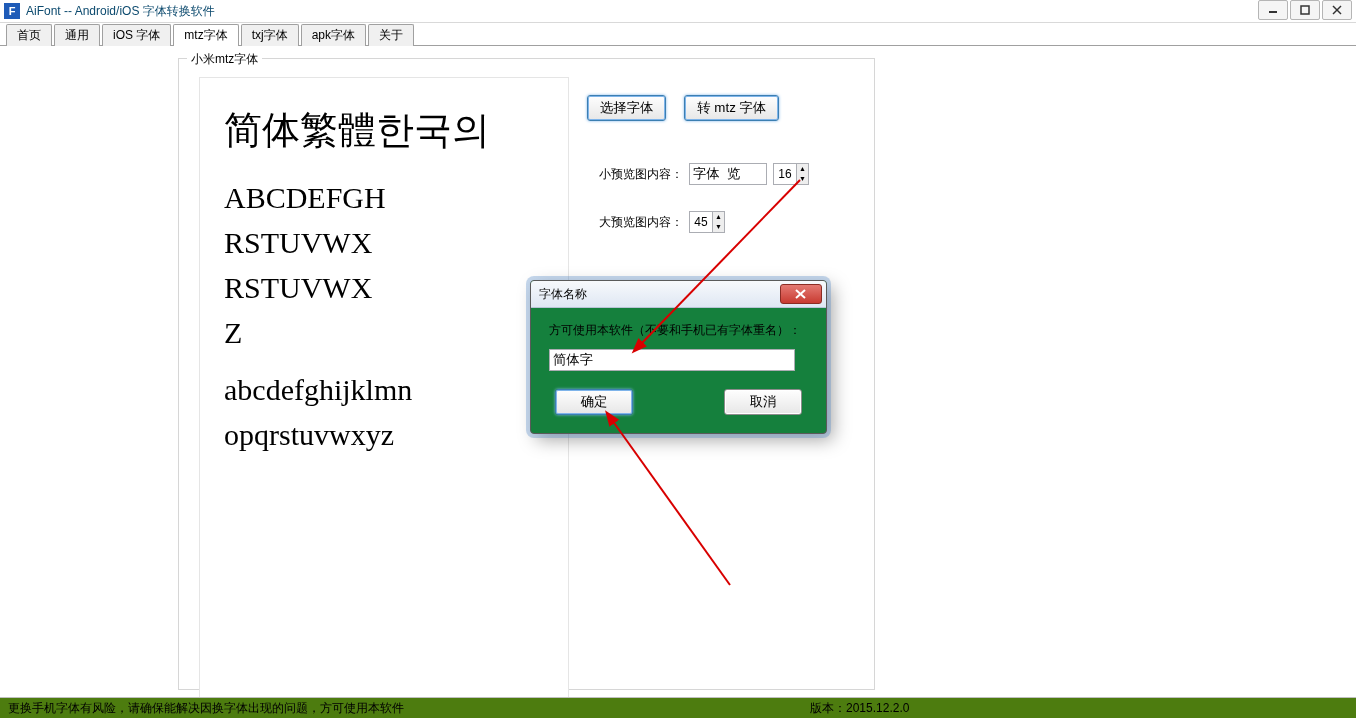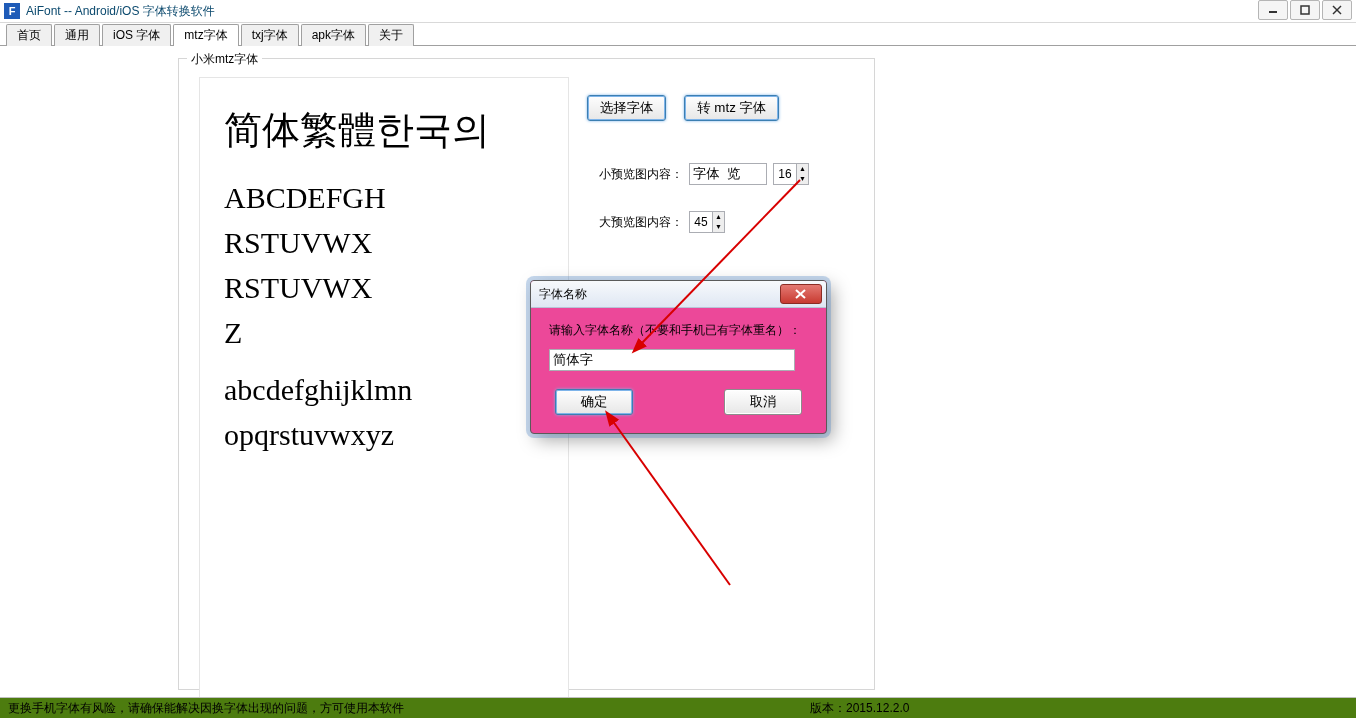--- a/index.html
+++ b/index.html
@@ -21,21 +21,21 @@
 .w7btn{background:linear-gradient(#fefefe,#e7e7e7);border:1px solid #8c8c8c;border-radius:3px;padding:3px 12px;cursor:pointer;box-shadow:inset 0 0 0 1px #fff}
 .w7btn.focus{border-color:#3c7fb1;box-shadow:0 0 0 1px #7eb4ea inset,0 0 3px #7eb4ea}
 .field-row{position:absolute;left:420px;display:flex;align-items:center;gap:6px}
 .row-small{top:104px}
 .row-big{top:152px}
 .txt-input{border:1px solid #abadb3;height:18px;padding:1px 3px;background:#fff}
 .spinner{display:inline-flex;border:1px solid #abadb3;height:20px}
 .spinner input{border:none;width:22px;text-align:center;font-size:12px;padding:0}
 .spinner .arrows{width:12px;display:flex;flex-direction:column}
 .spinner .arrows div{flex:1;border-left:1px solid #abadb3;background:#eee;font-size:7px;line-height:9px;text-align:center;cursor:pointer}
-.dialog{position:absolute;left:530px;top:280px;width:295px;background:#ec4899;border:1px solid #5a5a5a;box-shadow:0 0 0 4px rgba(90,140,200,0.35),6px 6px 18px rgba(0,0,0,.35);border-radius:4px;z-index:50}
+.dialog{position:absolute;left:530px;top:280px;width:295px;background:#15803d;border:1px solid #5a5a5a;box-shadow:0 0 0 4px rgba(90,140,200,0.35),6px 6px 18px rgba(0,0,0,.35);border-radius:4px;z-index:50}
 .dialog .dlg-title{height:26px;background:linear-gradient(#f7f9fc,#dfe7f3);border-bottom:1px solid #b8c4d6;display:flex;align-items:center;padding:0 8px;border-top-left-radius:3px;border-top-right-radius:3px;position:relative}
 .dlg-close{position:absolute;right:4px;top:3px;width:40px;height:18px;background:linear-gradient(#e47a73,#c83b31);border:1px solid #8a2c24;border-radius:3px;display:flex;align-items:center;justify-content:center;cursor:pointer;color:#fff}
 .dialog .dlg-body{padding:14px 18px 4px 18px}
 .dlg-input{width:238px;border:1px solid #abadb3;height:18px;padding:1px 3px;background:#fff;margin-top:10px}
 .dialog .dlg-buttons{display:flex;justify-content:space-between;padding:14px 24px 18px 24px}
 .dlg-buttons .w7btn{width:78px;text-align:center}
 .statusbar{position:absolute;left:0;right:0;bottom:0;height:20px;border-top:1px solid #c0c0c0;background:#4d7c0f;display:flex;align-items:center;padding:0 8px;justify-content:space-between}
 .statusbar .ver{position:absolute;left:810px}
 .arrow{position:absolute;pointer-events:none;z-index:60}
 </style>
@@ -125,21 +125,21 @@
   <div class="dlg-title">
     <span>字体名称</span>
     <div class="dlg-close">
       <svg width="12" height="10">
           <line x1="1" y1="1" x2="10" y2="9" stroke="#fff" stroke-width="2"></line>
           <line x1="10" y1="1" x2="1" y2="9" stroke="#fff" stroke-width="2"></line>
         </svg>
     </div>
   </div>
   <div class="dlg-body">
-    <div>请输入字体名称（不要和手机已有字体重名）：</div>
+    <div>方可使用本软件（不要和手机已有字体重名）：</div>
     <input class="dlg-input" value="简体字" style="">
   </div>
   <div class="dlg-buttons">
     <button class="w7btn focus">确定</button>
     <button class="w7btn">取消</button>
   </div>
 </div>
 
 <svg class="arrow" style="left:0;top:0" width="1356" height="718">
   <defs>

